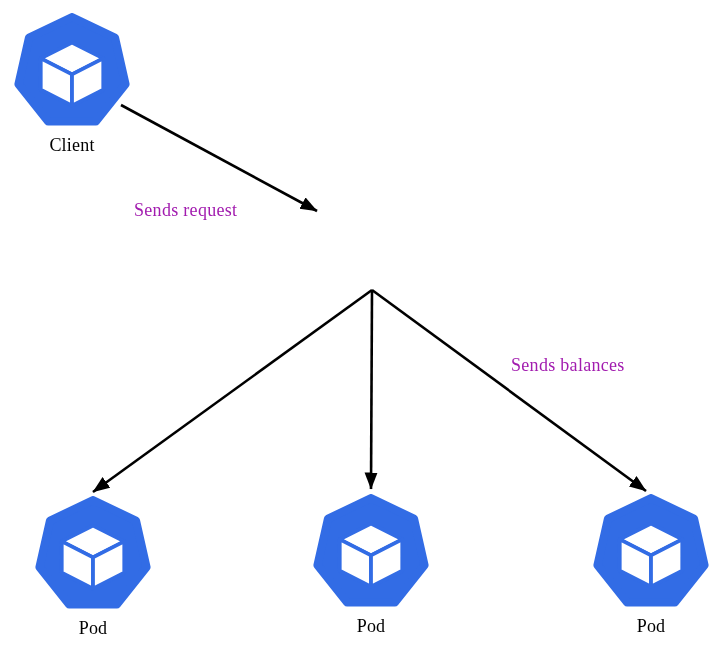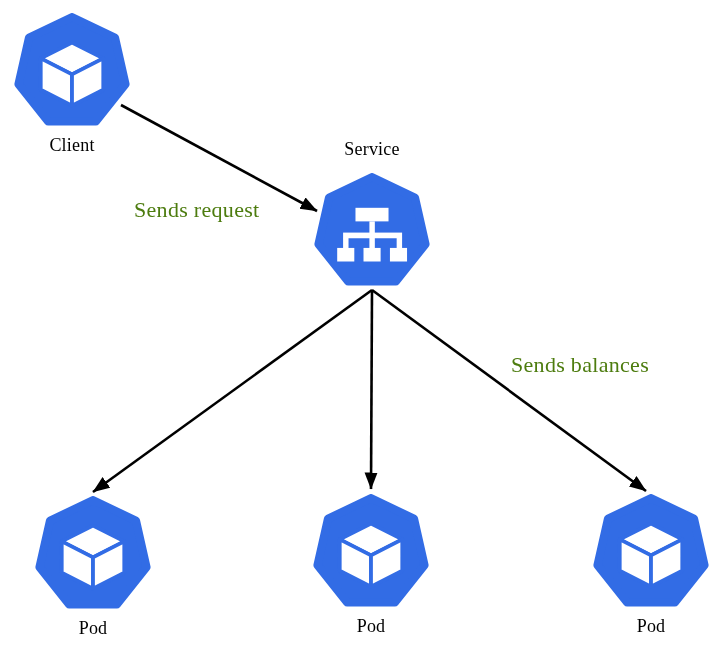--- a/index.html
+++ b/index.html
@@ -41,23 +41,23 @@
     text-align: center;
     font-size: 18px;
     line-height: 20px;
     color: #000000;
     letter-spacing: 0.2px;
   }
   .label-below { top: 122px; }
   .label-above { top: -34px; }
   .edge-label {
     position: absolute;
-    font-size: 22px;
+    font-size: 18px;
     line-height: 20px;
-    color: #4d7c0f;
+    color: #a21caf;
     letter-spacing: 0.3px;
     white-space: nowrap;
   }
   #edge-label-sends-request { left: 134px; top: 200px; }
   #edge-label-load-balances { left: 511px; top: 355px; }
 
   #node-client { left: 13px;  top: 13px;  }
   #node-service{ left: 313px; top: 173px; }
   #node-pod-1  { left: 34px;  top: 496px; }
   #node-pod-2  { left: 312px; top: 494px; }
@@ -85,37 +85,20 @@
       <polygon points="50,3.5 86.4,21 95.3,60.3 70.2,91.9 29.8,91.9 4.7,60.3 13.6,21" fill="#326ce5" stroke="#326ce5" stroke-width="7" stroke-linejoin="round"></polygon>
       <g fill="#ffffff" stroke="#326ce5" stroke-width="3.2" stroke-linejoin="round">
         <polygon points="50,25 76.5,38.5 50,52 23.5,38.5"></polygon>
         <polygon points="23.5,38.5 50,52 50,78.5 23.5,65"></polygon>
         <polygon points="76.5,38.5 50,52 50,78.5 76.5,65"></polygon>
       </g>
     </svg>
     <div class="node-label label-below">Client</div>
   </div>
 
-  <div class="node" id="node-service">
-    <svg class="shape" viewBox="0 0 100 100">
-      <polygon points="50,3.5 86.4,21 95.3,60.3 70.2,91.9 29.8,91.9 4.7,60.3 13.6,21" fill="#326ce5" stroke="#326ce5" stroke-width="7" stroke-linejoin="round"></polygon>
-      <g fill="#ffffff">
-        <rect x="36" y="29.5" width="28" height="11.5"></rect>
-        <rect x="47.8" y="41" width="4.6" height="10.5"></rect>
-        <rect x="25.5" y="50.5" width="50" height="4.8"></rect>
-        <rect x="25.5" y="55" width="4.6" height="9"></rect>
-        <rect x="47.8" y="55" width="4.6" height="9"></rect>
-        <rect x="70.9" y="55" width="4.6" height="9"></rect>
-        <rect x="20.5" y="63.5" width="14.5" height="11.5"></rect>
-        <rect x="42.8" y="63.5" width="14.5" height="11.5"></rect>
-        <rect x="65.2" y="63.5" width="14.5" height="11.5"></rect>
-      </g>
-    </svg>
-    <div class="node-label label-above">Service</div>
-  </div>
 
   <div class="node" id="node-pod-1">
     <svg class="shape" viewBox="0 0 100 100">
       <polygon points="50,3.5 86.4,21 95.3,60.3 70.2,91.9 29.8,91.9 4.7,60.3 13.6,21" fill="#326ce5" stroke="#326ce5" stroke-width="7" stroke-linejoin="round"></polygon>
       <g fill="#ffffff" stroke="#326ce5" stroke-width="3.2" stroke-linejoin="round">
         <polygon points="50,25 76.5,38.5 50,52 23.5,38.5"></polygon>
         <polygon points="23.5,38.5 50,52 50,78.5 23.5,65"></polygon>
         <polygon points="76.5,38.5 50,52 50,78.5 76.5,65"></polygon>
       </g>
     </svg>

